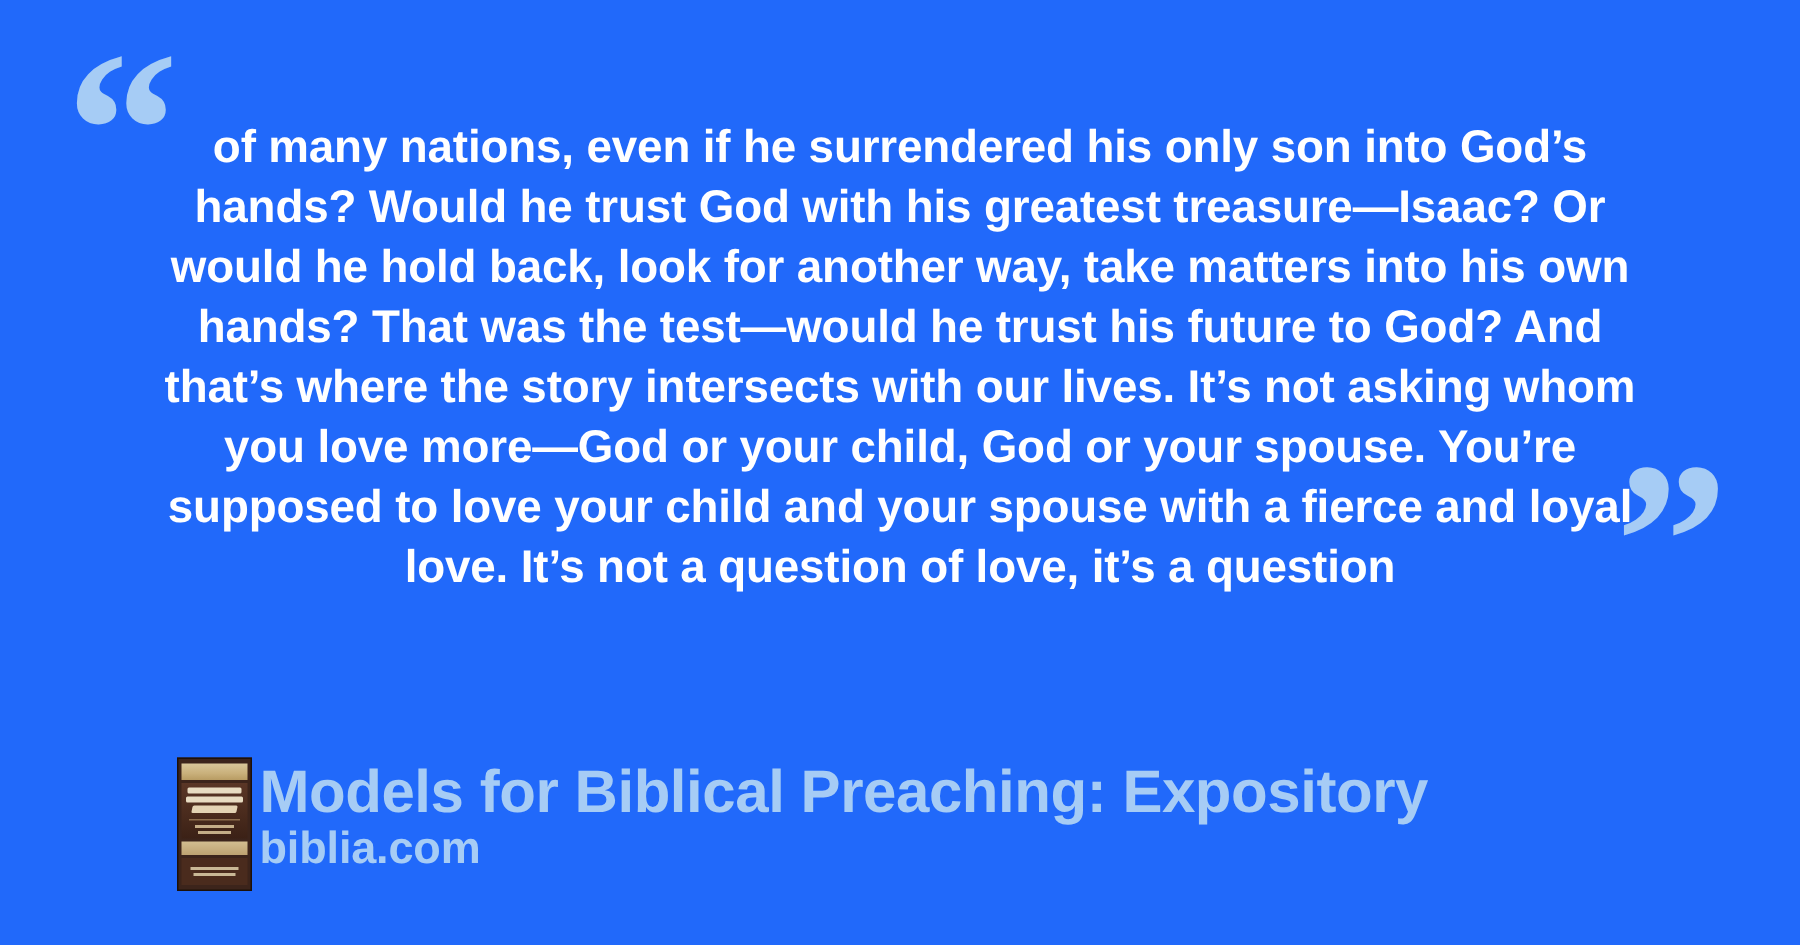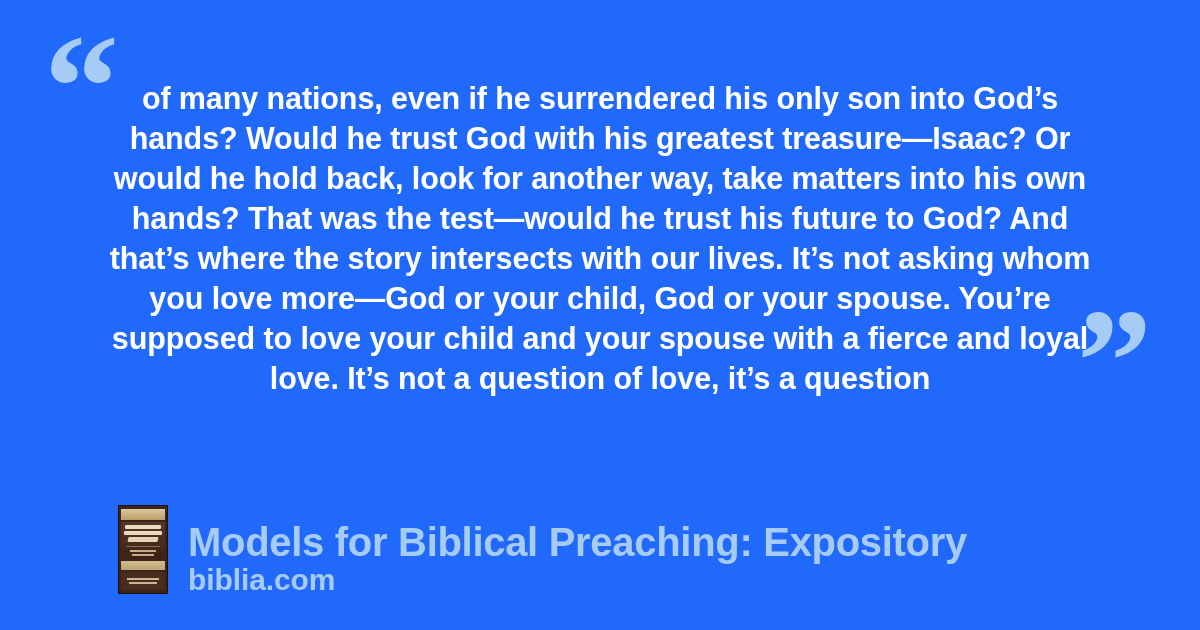--- a/index.html
+++ b/index.html
@@ -55,22 +55,22 @@
     line-height: 40px;
     letter-spacing: -0.1px;
   }
 
   
   #footer {
     position: absolute;
     left: 118px;
     bottom: 36px;
     display: flex;
-    align-items: flex-end;
-    gap: 20px;
+    align-items: flex-start;
+    gap: 5px;
   }
 
   
   #book-cover {
     position: relative;
     width: 50px;
     height: 89px;
     background: #3C241B;
     border: 1px solid #1d1009;
     box-sizing: border-box;

